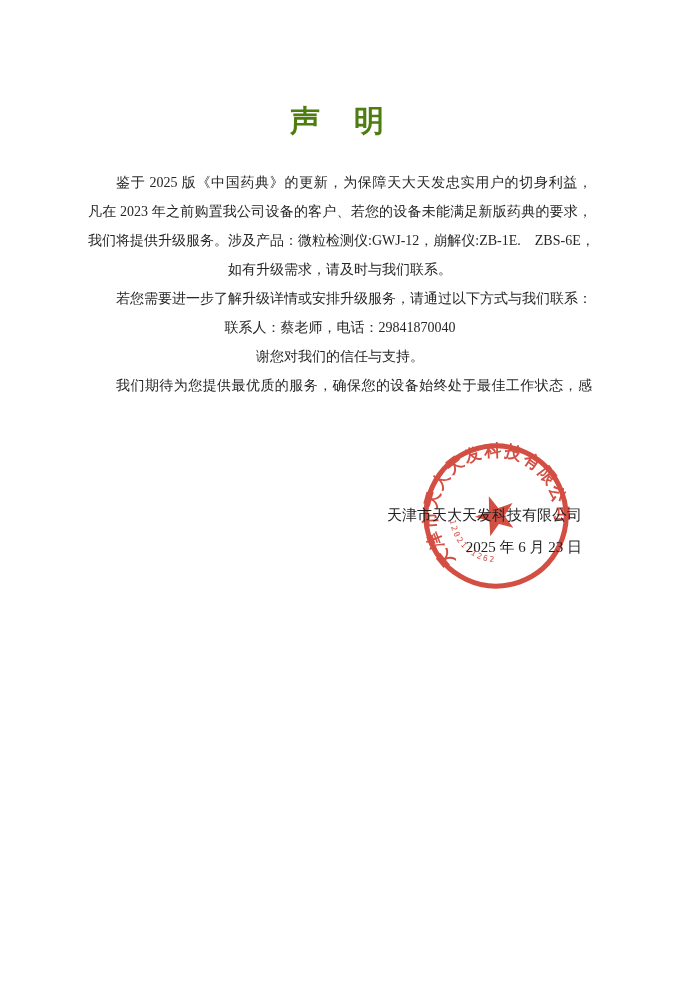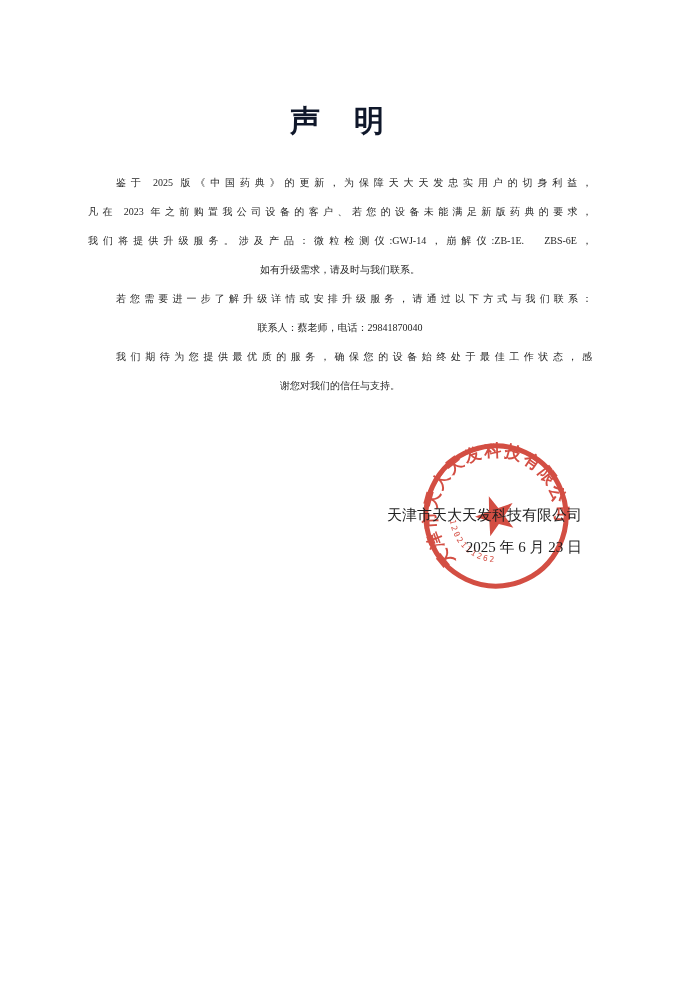--- a/index.html
+++ b/index.html
@@ -2,25 +2,25 @@
 <html><head>
 <meta charset="utf-8">
 <style>
   html,body{margin:0;padding:0;}
   body{
     width:676px;height:999px;background:#ffffff;position:relative;overflow:hidden;
     font-family:"Liberation Serif","DejaVu Serif",serif;color:#262626;
   }
   .doc-title{
     margin:0;position:absolute;top:101px;left:0;width:676px;
-    text-align:center;font-size:30px;font-weight:bold;color:#0f172a;letter-spacing:2px;
+    text-align:center;font-size:30px;font-weight:bold;color:#4d7c0f;letter-spacing:2px;
   }
   .doc-body{
     position:absolute;left:88px;top:168px;width:504px;
-    font-size:10px;line-height:29px;
+    font-size:14px;line-height:29px;
   }
   .ln{white-space:nowrap;text-align:center;}
   .jf{text-align:justify;text-align-last:justify;}
   .ind{text-indent:28px;}
   .signature{
     position:absolute;top:506px;right:94px;text-align:right;z-index:2;
     font-size:15px;line-height:18px;color:#1f1f1f;
   }
   .signature .company{margin-bottom:14px;}
   .seal-wrap{
@@ -35,26 +35,26 @@
 </head>
 <body>
 
 <div>
 
   <h1 class="doc-title">声　明</h1>
 
   <div class="doc-body">
     <div class="ln ind jf">鉴于 2025 版《中国药典》的更新，为保障天大天发忠实用户的切身利益，</div>
     <div class="ln jf">凡在 2023 年之前购置我公司设备的客户、若您的设备未能满足新版药典的要求，</div>
-    <div class="ln jf">我们将提供升级服务。涉及产品：微粒检测仪:GWJ-14，崩解仪:ZB-1E.　ZBS-6E，</div>
+    <div class="ln jf">我们将提供升级服务。涉及产品：微粒检测仪:GWJ-12，崩解仪:ZB-1E.　ZBS-6E，</div>
     <div class="ln">如有升级需求，请及时与我们联系。</div>
     <div class="ln ind jf">若您需要进一步了解升级详情或安排升级服务，请通过以下方式与我们联系：</div>
     <div class="ln">联系人：蔡老师，电话：29841870040</div>
+    <div class="ln">谢您对我们的信任与支持。</div>
     <div class="ln ind jf">我们期待为您提供最优质的服务，确保您的设备始终处于最佳工作状态，感</div>
-    <div class="ln">谢您对我们的信任与支持。</div>
   </div>
 
   <div class="signature">
     <div class="company">天津市天大天发科技有限公司</div>
     <div class="date">2025 年 6 月 23 日</div>
   </div>
 
   <div class="seal-wrap">
     <svg width="154" height="150" viewBox="0 0 154 150">
       <defs>

